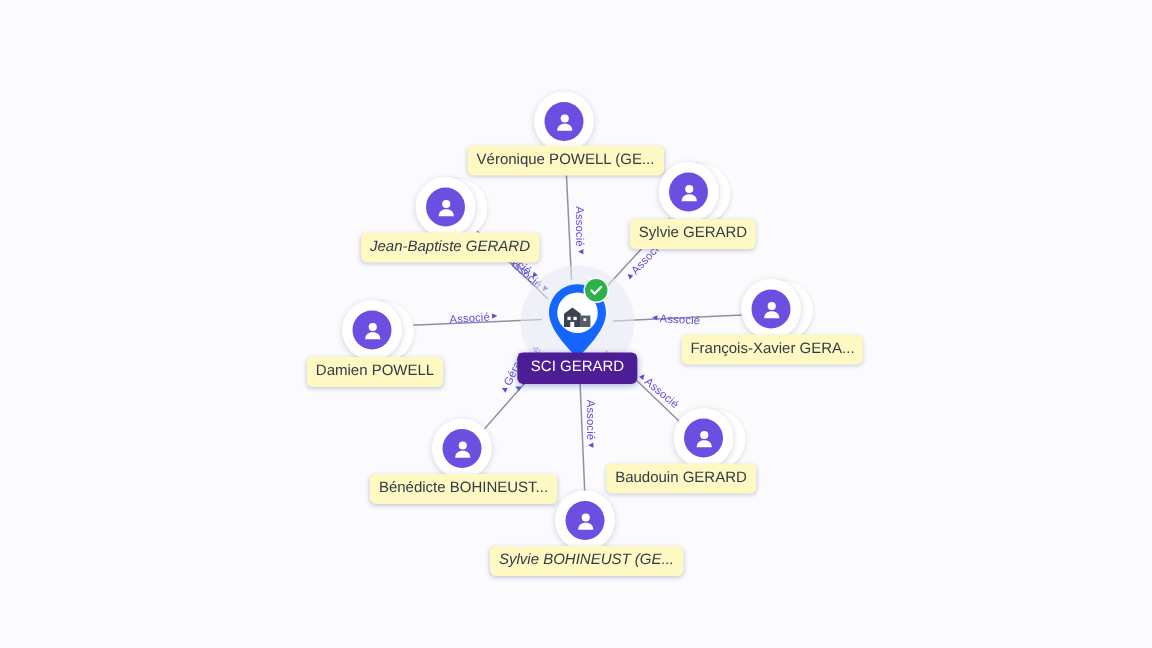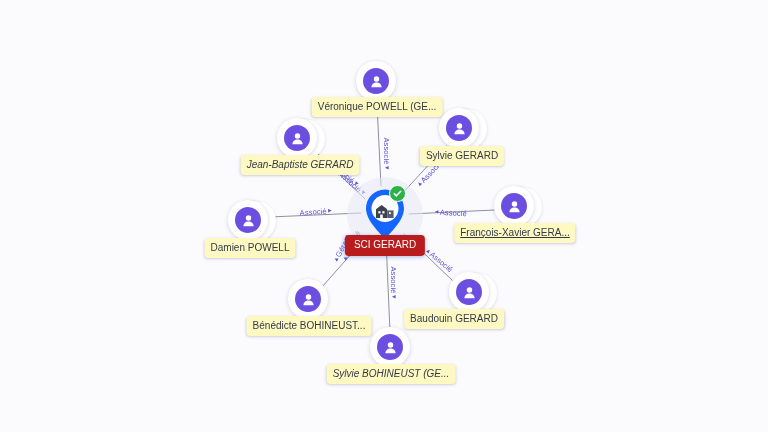--- a/index.html
+++ b/index.html
@@ -137,21 +137,21 @@
     background: #2bb34a;
     border: 1.5px solid #ffffff;
     display: flex;
     align-items: center;
     justify-content: center;
   }
   .check svg { display: block; }
   #company-label {
     position: absolute;
     transform: translateX(-50%);
-    background: #b91c1c;
+    background: #4c1d95;
     color: #ffffff;
     font-size: 10px;
     line-height: 1;
     padding: 5px 9px 6px 9px;
     border-radius: 4px;
     box-shadow: 0 1px 4px rgba(20,60,160,.35);
     white-space: nowrap;
     user-select: none;
   }
 </style>
@@ -237,21 +237,21 @@
           <div class="disc">
             <div class="avatar">
               <svg width="15" height="15" viewBox="0 0 16 16">
                 <circle cx="8" cy="5.3" r="2.9" fill="#ffffff"></circle>
                 <path d="M2.6 14c0-3 2.4-4.9 5.4-4.9s5.4 1.9 5.4 4.9z" fill="#ffffff"></path>
               </svg>
             </div>
           </div>
         </div>
       </div>
-      <div class="node-label" style="left: 515px; top: 223px; text-decoration: underline;">François-Xavier GERA...</div>
+      <div class="node-label" style="left: 515px; top: 223px;">François-Xavier GERA...</div>
       <div class="node" style="left: 249px; top: 221px;">
         <div class="node-art">
           <div class="stack s2"></div>
           <div class="stack s1"></div>
           <div class="disc">
             <div class="avatar">
               <svg width="15" height="15" viewBox="0 0 16 16">
                 <circle cx="8" cy="5.3" r="2.9" fill="#ffffff"></circle>
                 <path d="M2.6 14c0-3 2.4-4.9 5.4-4.9s5.4 1.9 5.4 4.9z" fill="#ffffff"></path>
               </svg>

